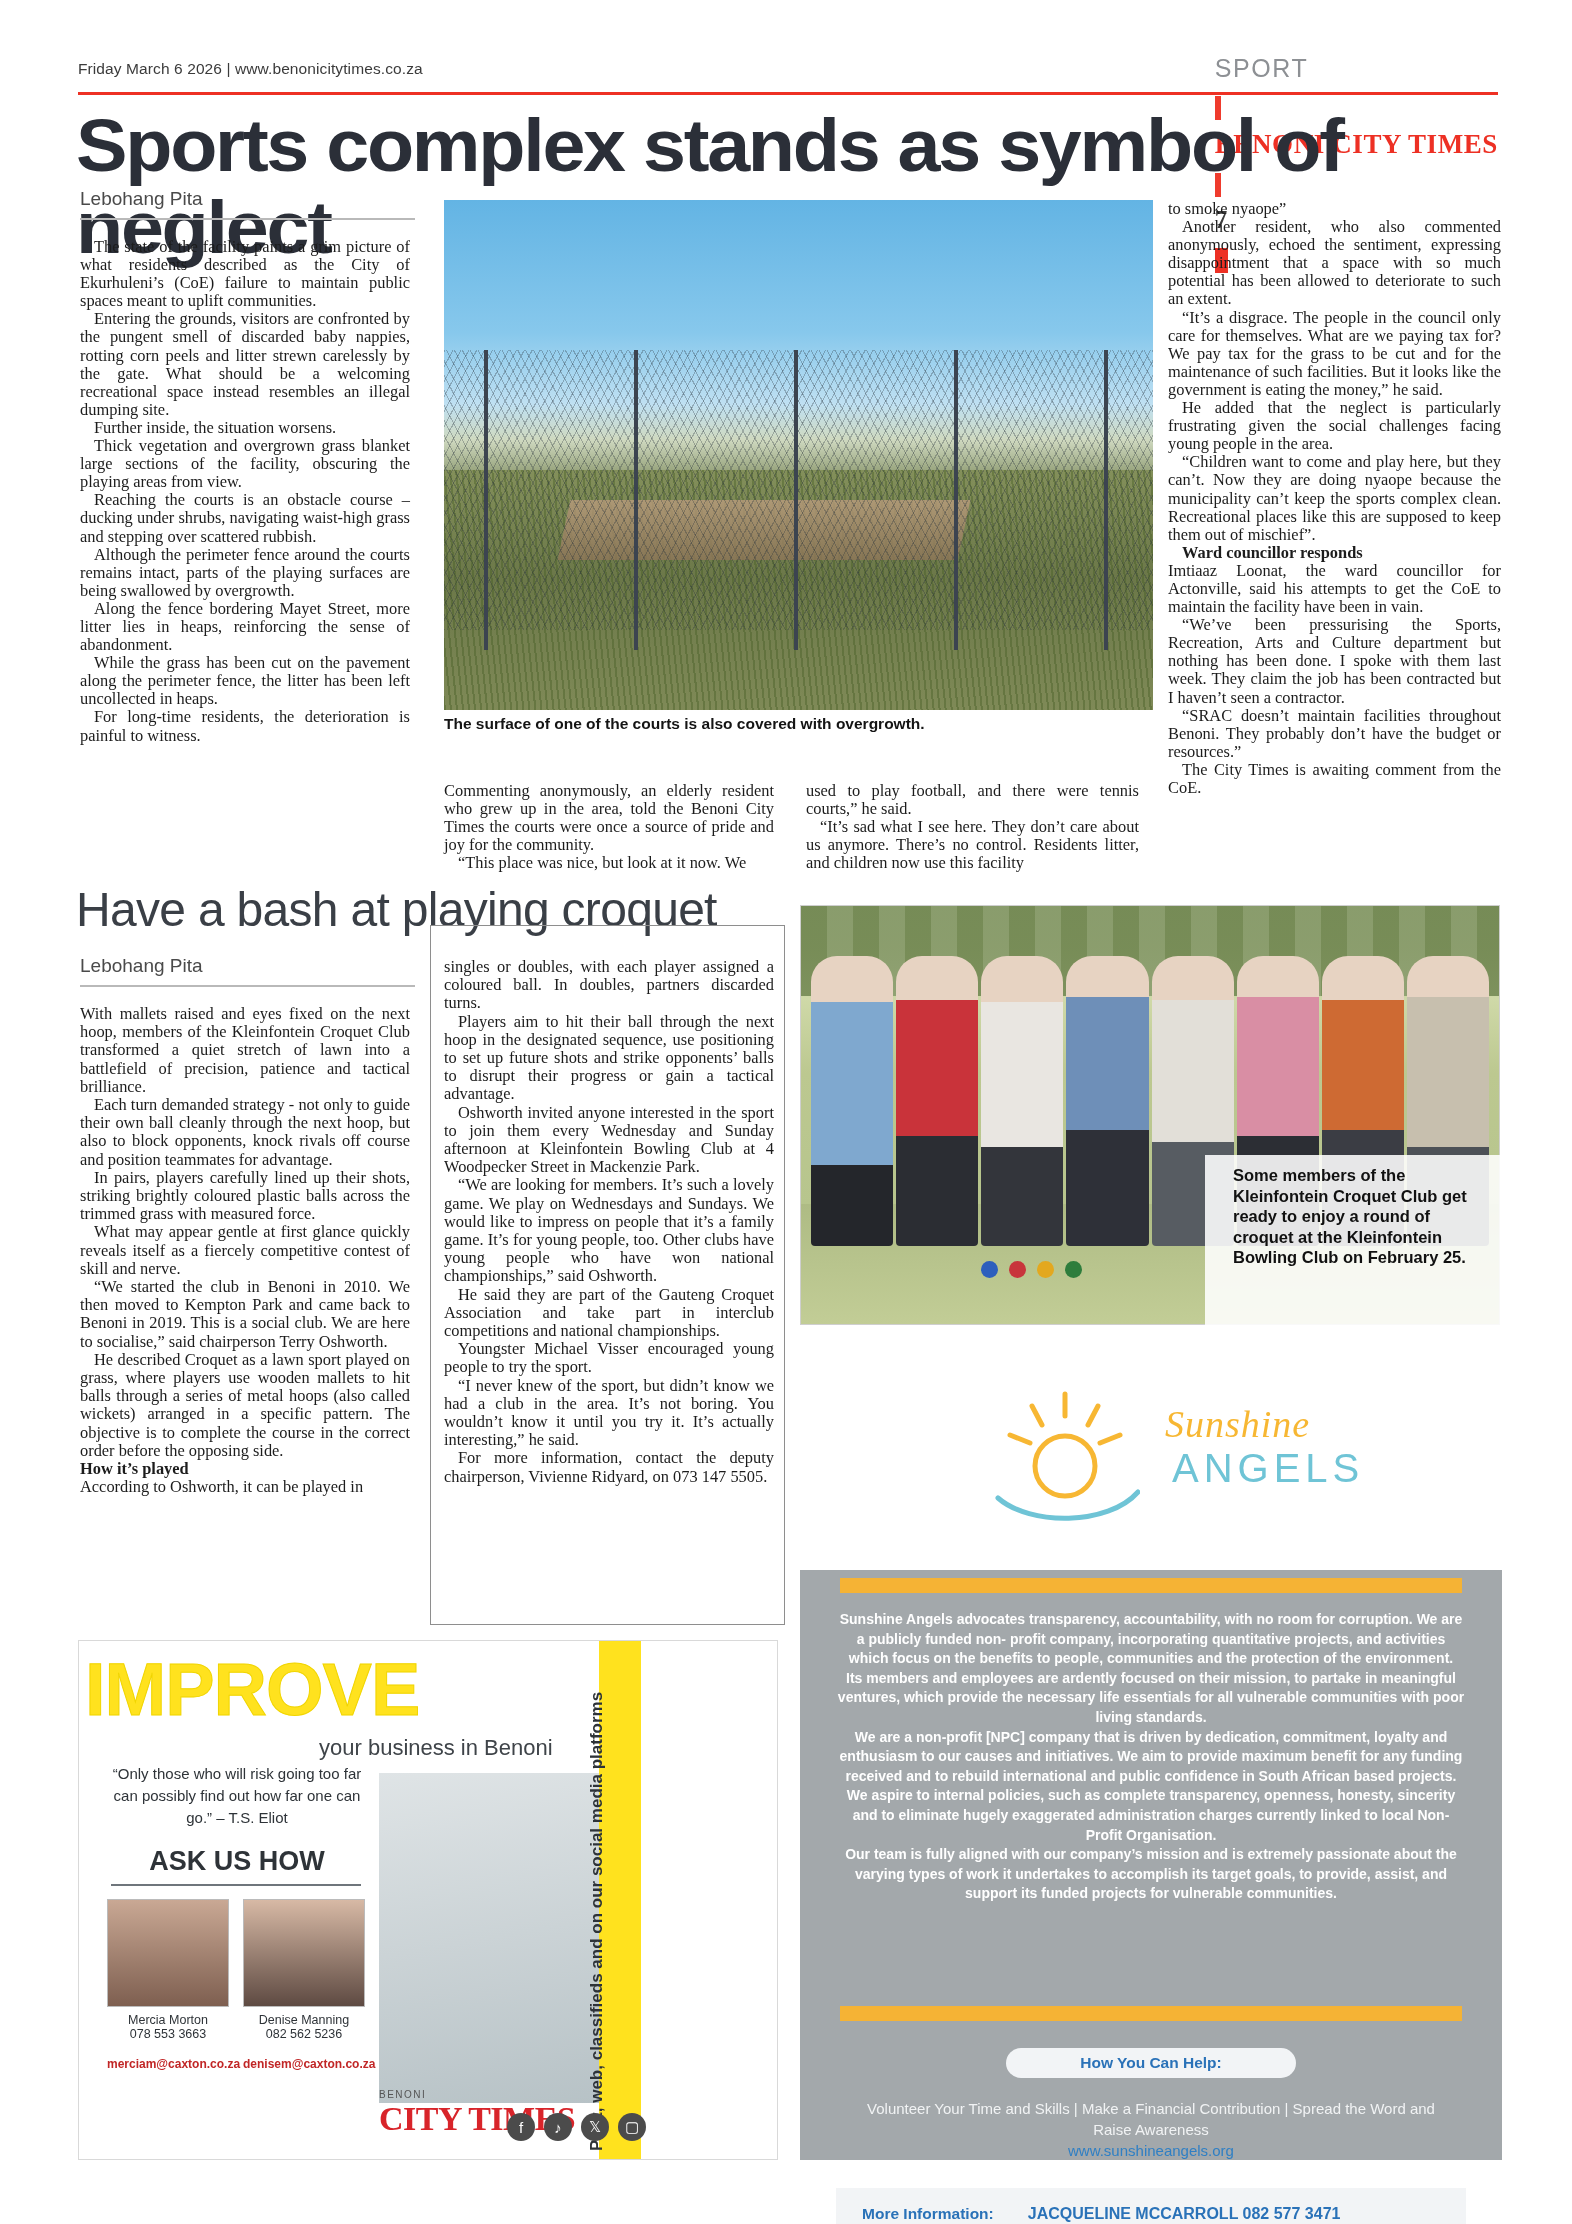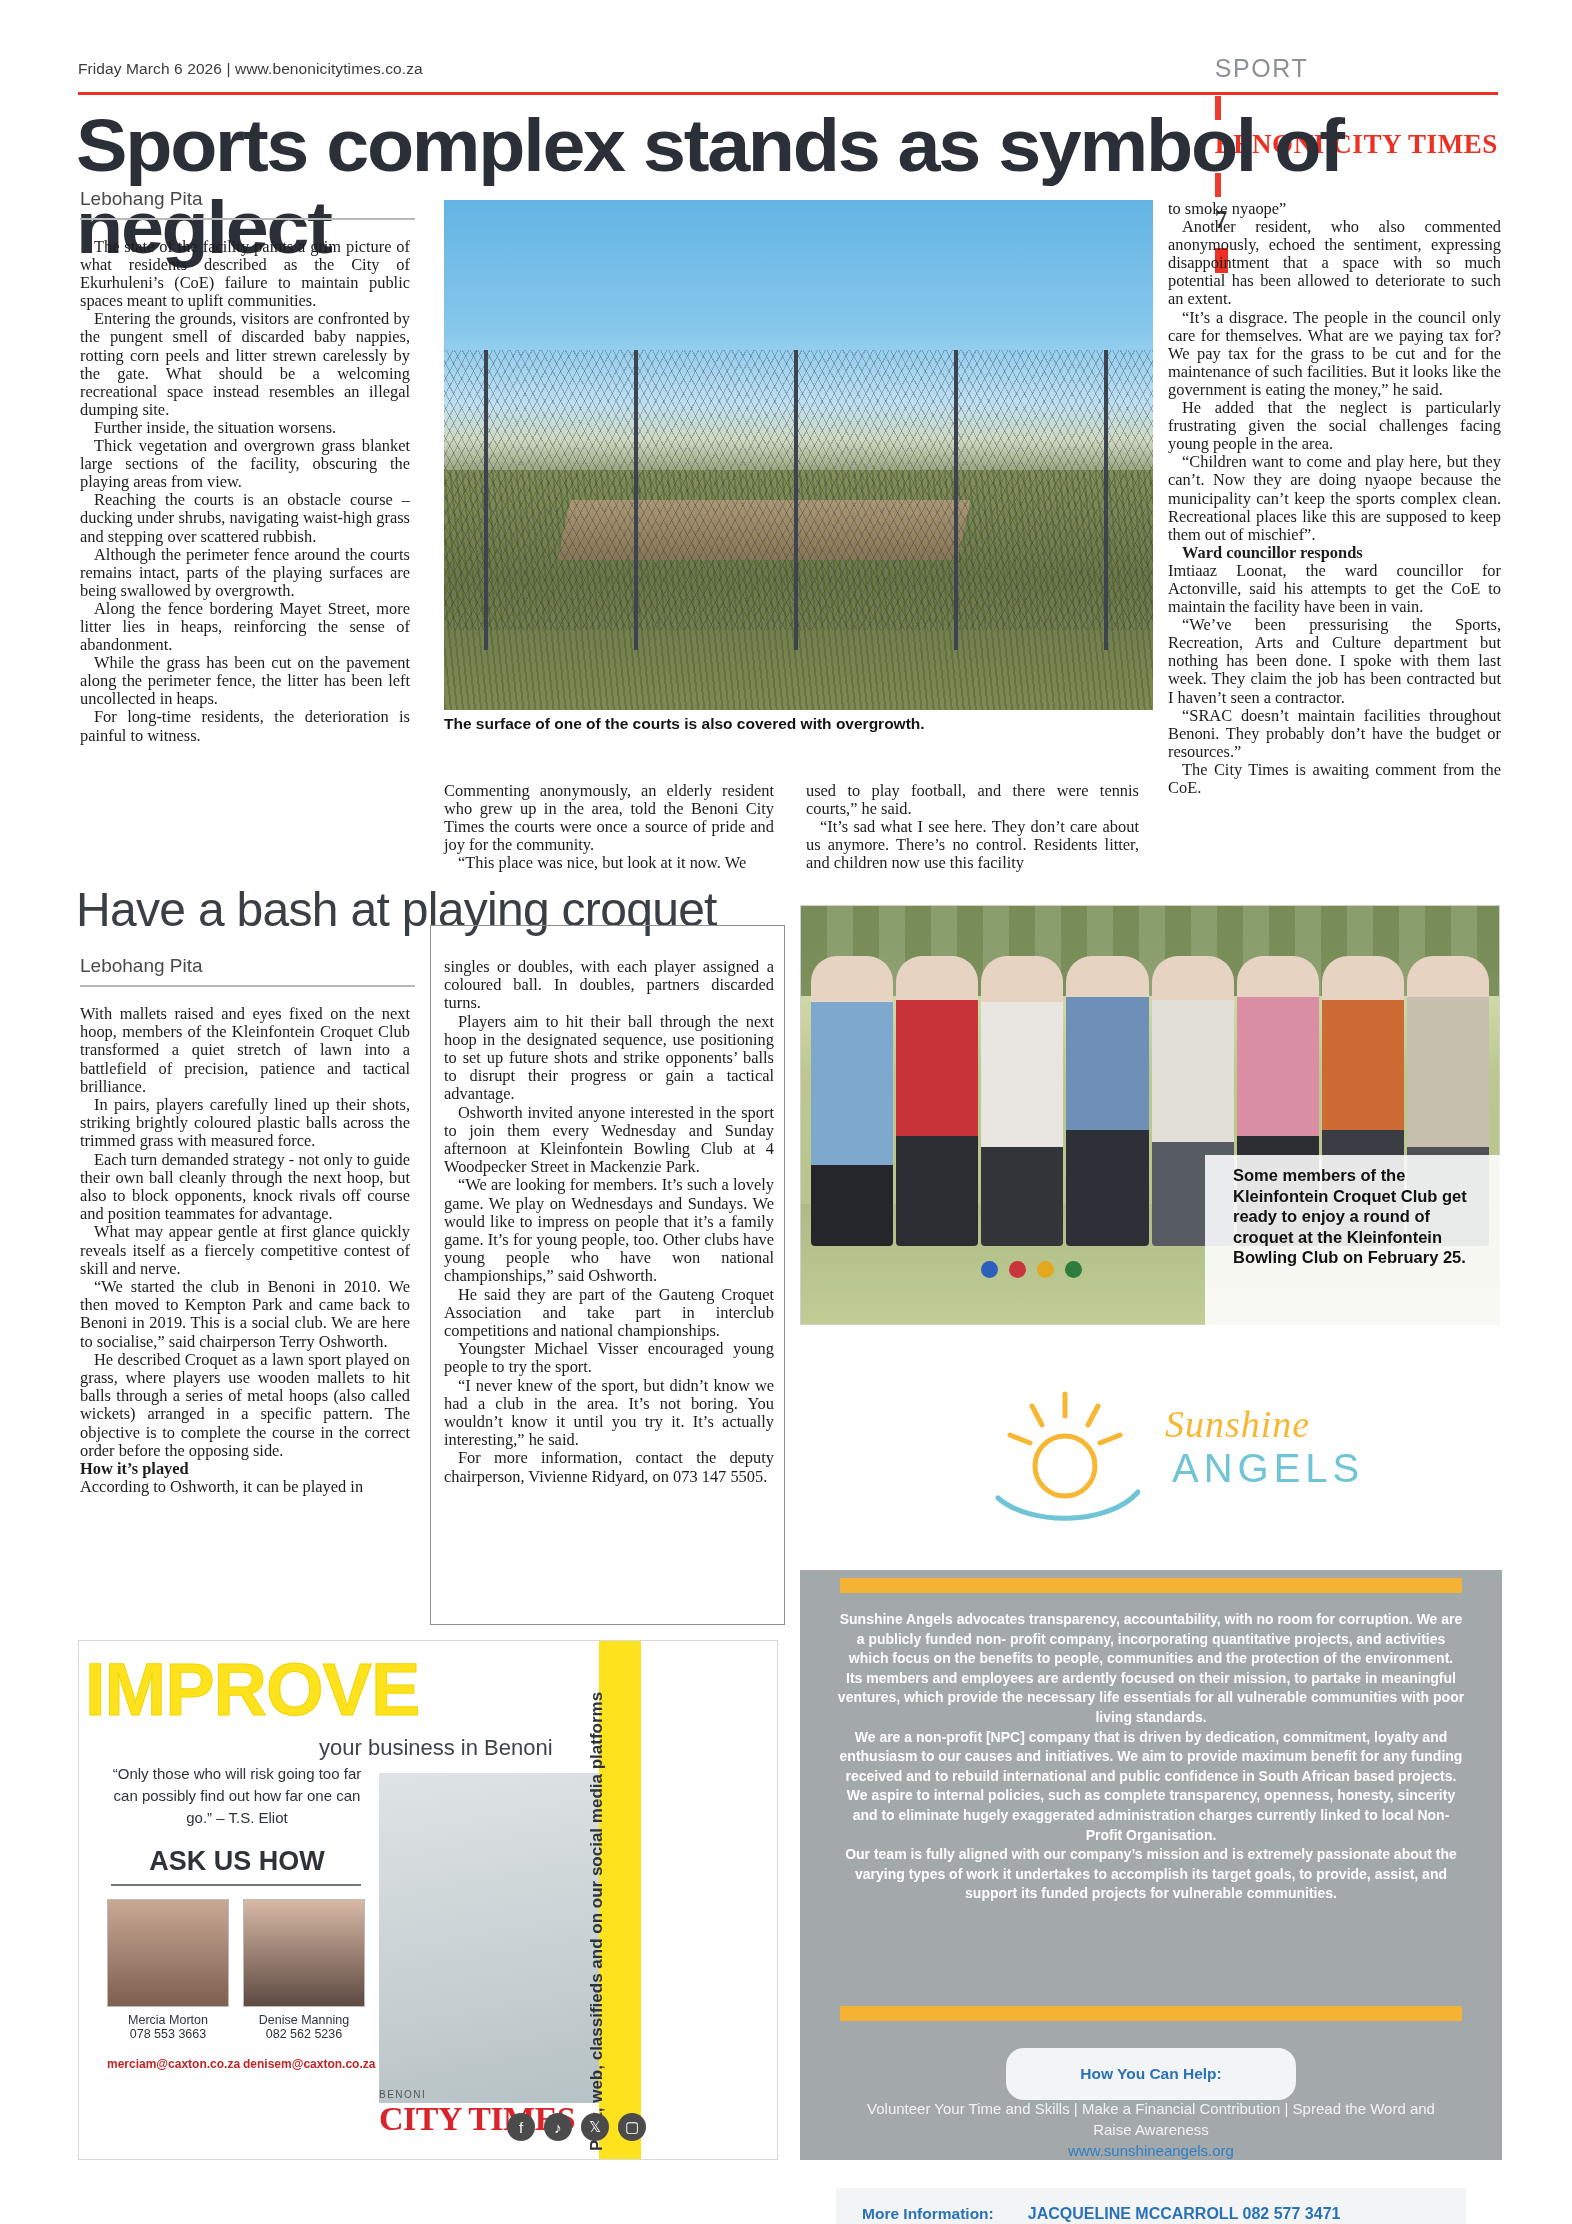--- a/index.html
+++ b/index.html
@@ -102,21 +102,21 @@
   .sa-logo { position: absolute; left: 0; top: 0; width: 702px; height: 232px; background: #ffffff; }
   .sa-sun { position:absolute; left: 190px; top: 42px; width: 150px; height: 150px; }
   .sa-word1 { position:absolute; left: 365px; top: 64px;
     font-family: "Liberation Serif", serif; font-style: italic; font-size: 38px; color:#f7b733; letter-spacing:1px;}
   .sa-word2 { position:absolute; left: 372px; top: 108px;
     font-family: "Liberation Sans", sans-serif; font-size: 40px; color:#6fc4d6; letter-spacing: 5px; font-weight: 300;}
   .sa-bar { position:absolute; left: 40px; width: 622px; height: 15px; background:#f5b335; }
   .sa-body { position: absolute; left: 36px; top: 272px; width: 630px;
     font-family: "Liberation Sans", sans-serif; font-weight: bold; font-size: 14px;
     line-height: 19.6px; color: #ffffff; text-align: center; }
-  .sa-help { position: absolute; left: 206px; top: 710px; width: 290px; height: 52px;
+  .sa-help { position: absolute; left: 206px; top: 710px; width: 290px; height: 30px;
     background: #f2f4f6; border-radius: 18px; display:flex; align-items:center; justify-content:center;
     font-family:"Liberation Sans", sans-serif; font-weight:bold; font-size:15.5px; color:#2a72b8; }
   .sa-vol { position: absolute; left: 60px; top: 760px; width: 582px; text-align:center;
     font-family: "Liberation Sans", sans-serif; font-size: 15px; color: #f1f3f4; line-height: 21px; font-weight: 300;}
   .sa-url { color:#2f7fc4; }
   .sa-more { position: absolute; left: 36px; top: 850px; width: 630px; height: 52px;
     background: #f2f4f6; display:flex; align-items:center; }
   .sa-more-l { font-family:"Liberation Sans", sans-serif; font-weight:bold; font-size:15.5px; color:#2a72b8; margin-left:26px;}
   .sa-more-r { font-family:"Liberation Sans", sans-serif; font-weight:bold; font-size:16px; color:#2a72b8; margin-left:34px;}
 
@@ -222,22 +222,22 @@
     <p>The City Times is awaiting comment from the CoE.</p>
   </div>
 
   <div class="head2">Have a bash at playing croquet</div>
   <div class="byline2">Lebohang Pita</div>
   <div class="byline2-rule"></div>
   <div class="box2"></div>
 
   <div class="col" id="a2c1">
     <p class="first">With mallets raised and eyes fixed on the next hoop, members of the Kleinfontein Croquet Club transformed a quiet stretch of lawn into a battlefield of precision, patience and tactical brilliance.</p>
+    <p>Each turn demanded strategy - not only to guide their own ball cleanly through the next hoop, but also to block opponents, knock rivals off course and position teammates for advantage.</p>
     <p>In pairs, players carefully lined up their shots, striking brightly coloured plastic balls across the trimmed grass with measured force.</p>
-    <p>Each turn demanded strategy - not only to guide their own ball cleanly through the next hoop, but also to block opponents, knock rivals off course and position teammates for advantage.</p>
     <p>What may appear gentle at first glance quickly reveals itself as a fiercely competitive contest of skill and nerve.</p>
     <p>“We started the club in Benoni in 2010. We then moved to Kempton Park and came back to Benoni in 2019. This is a social club. We are here to socialise,” said chairperson Terry Oshworth.</p>
     <p>He described Croquet as a lawn sport played on grass, where players use wooden mallets to hit balls through a series of metal hoops (also called wickets) arranged in a specific pattern. The objective is to complete the course in the correct order before the opposing side.</p>
     <p class="noind"><b>How it’s played</b></p>
     <p class="noind">According to Oshworth, it can be played in</p>
   </div>
 
   <div class="col" id="a2c2">
     <p class="noind">singles or doubles, with each player assigned a coloured ball. In doubles, partners discarded turns.</p>
     <p>Players aim to hit their ball through the next hoop in the designated sequence, use positioning to set up future shots and strike opponents’ balls to disrupt their progress or gain a tactical advantage.</p>

